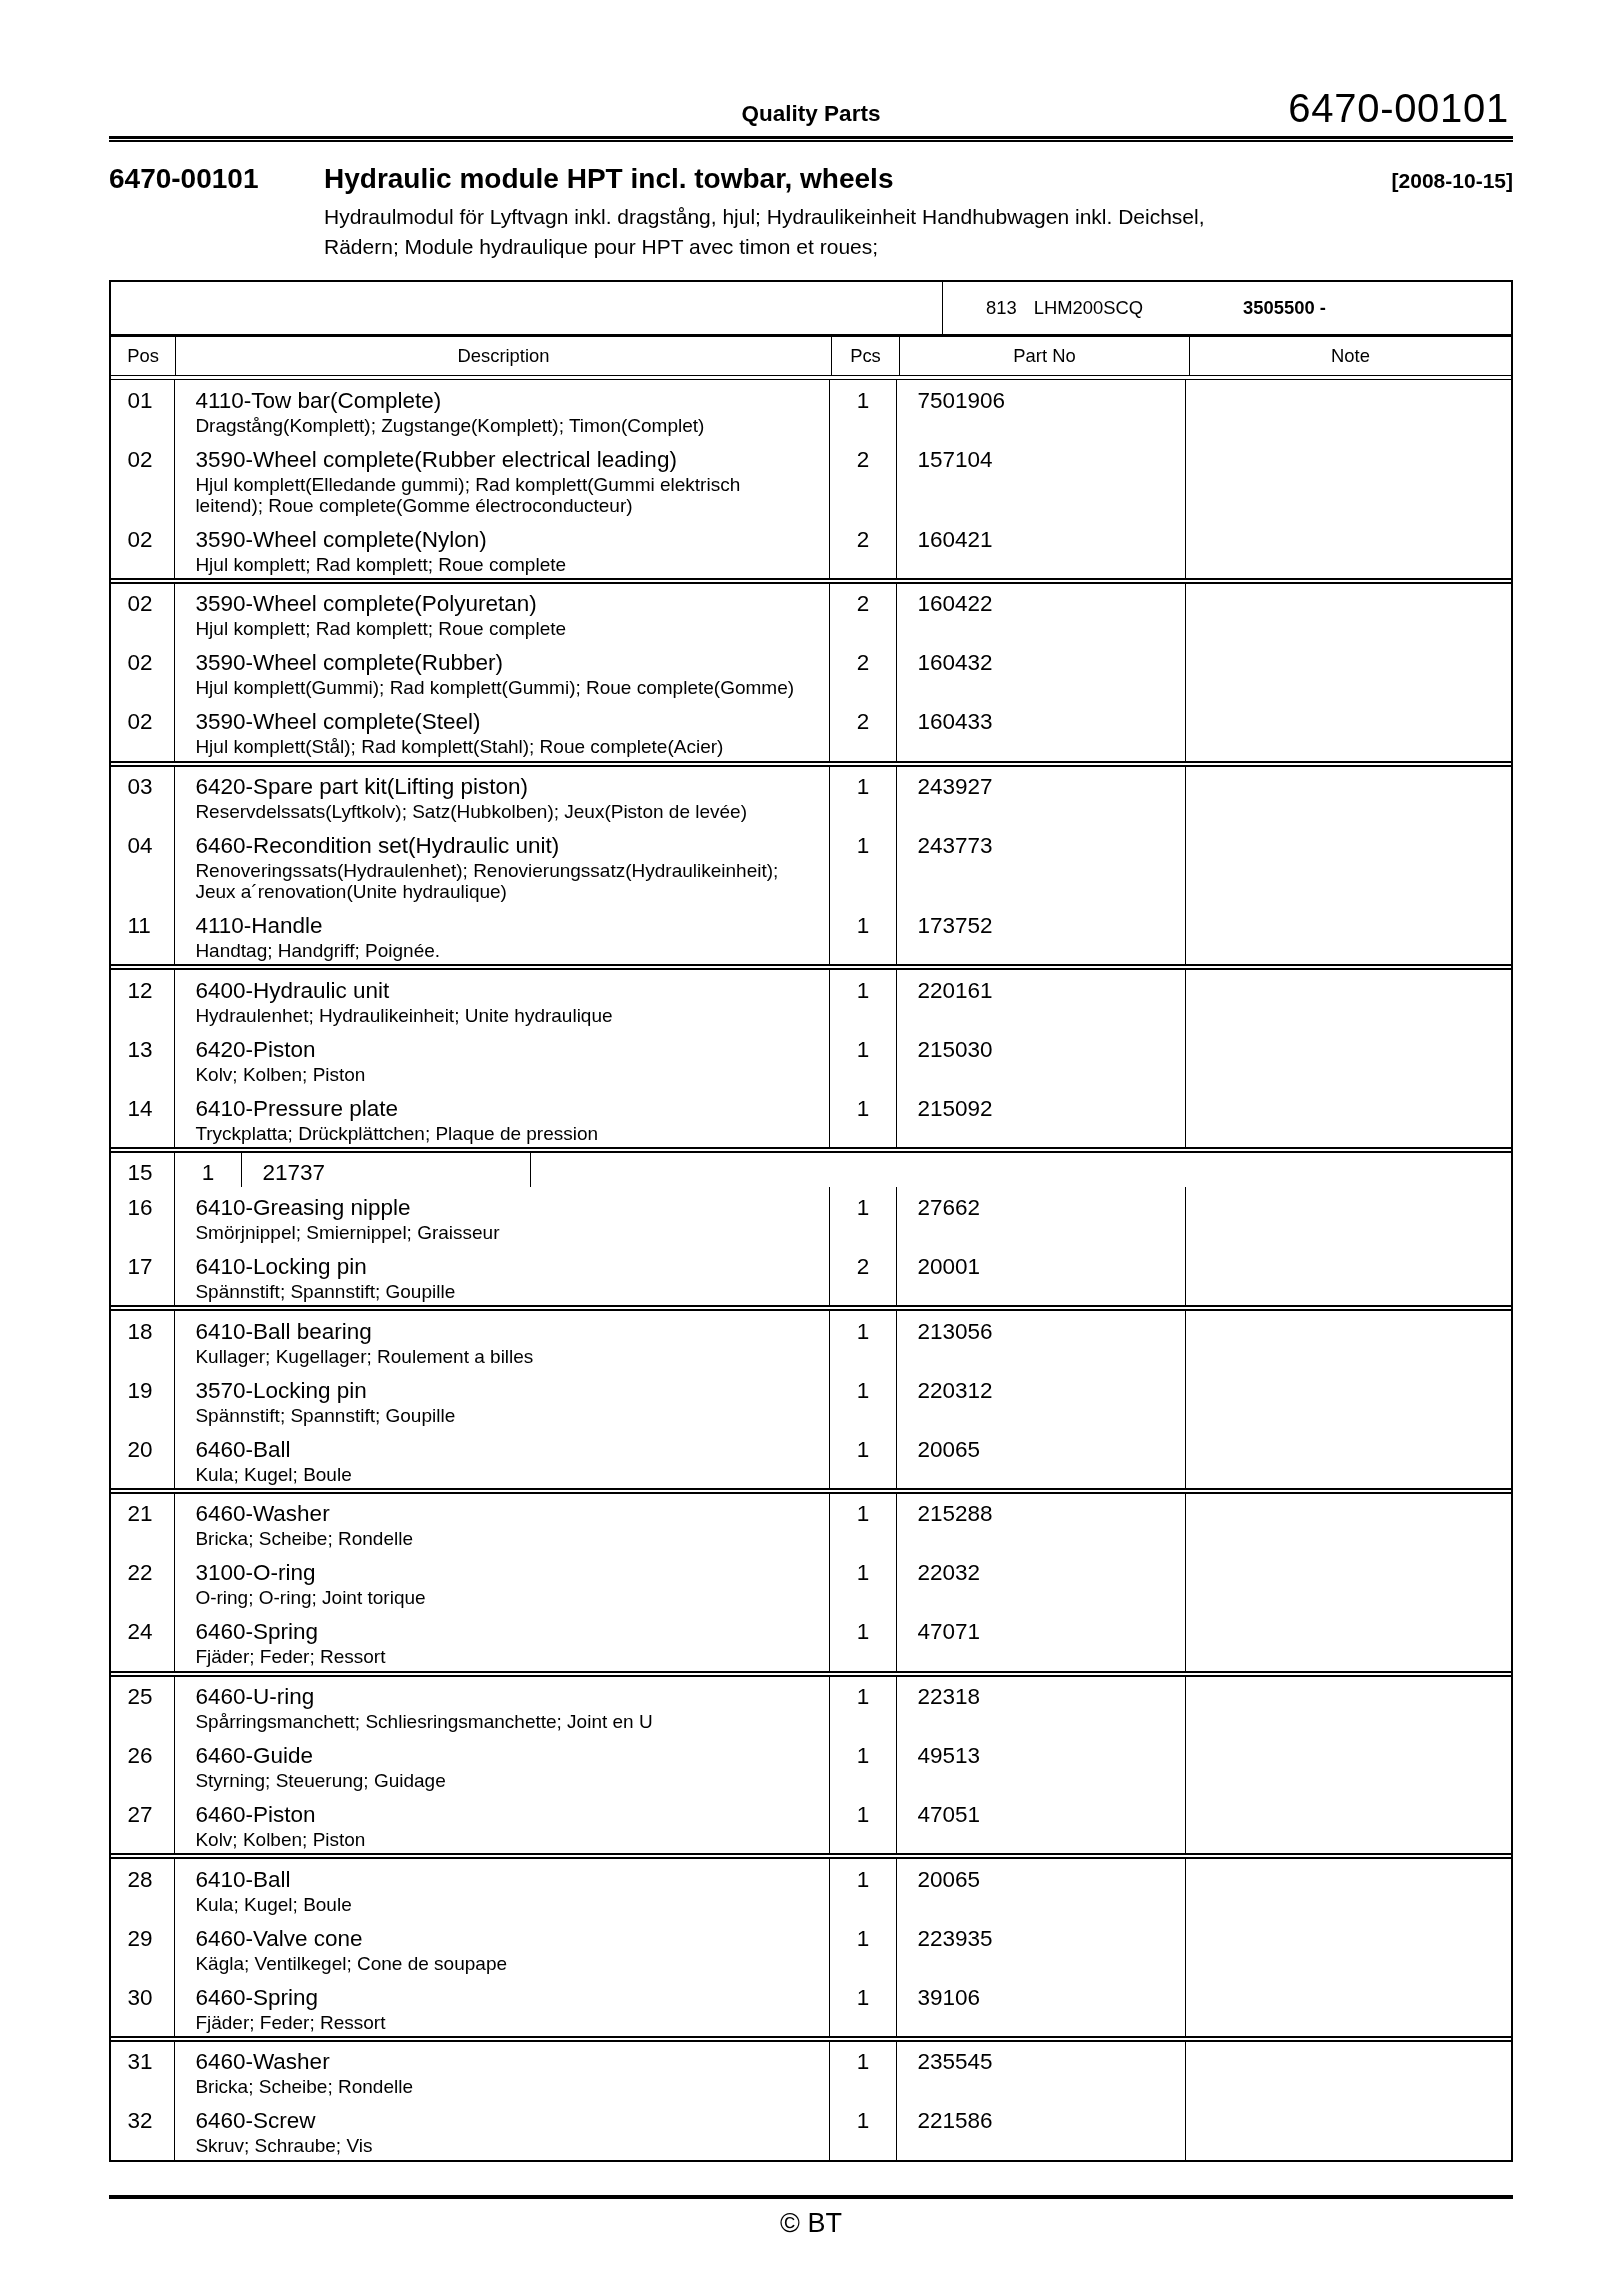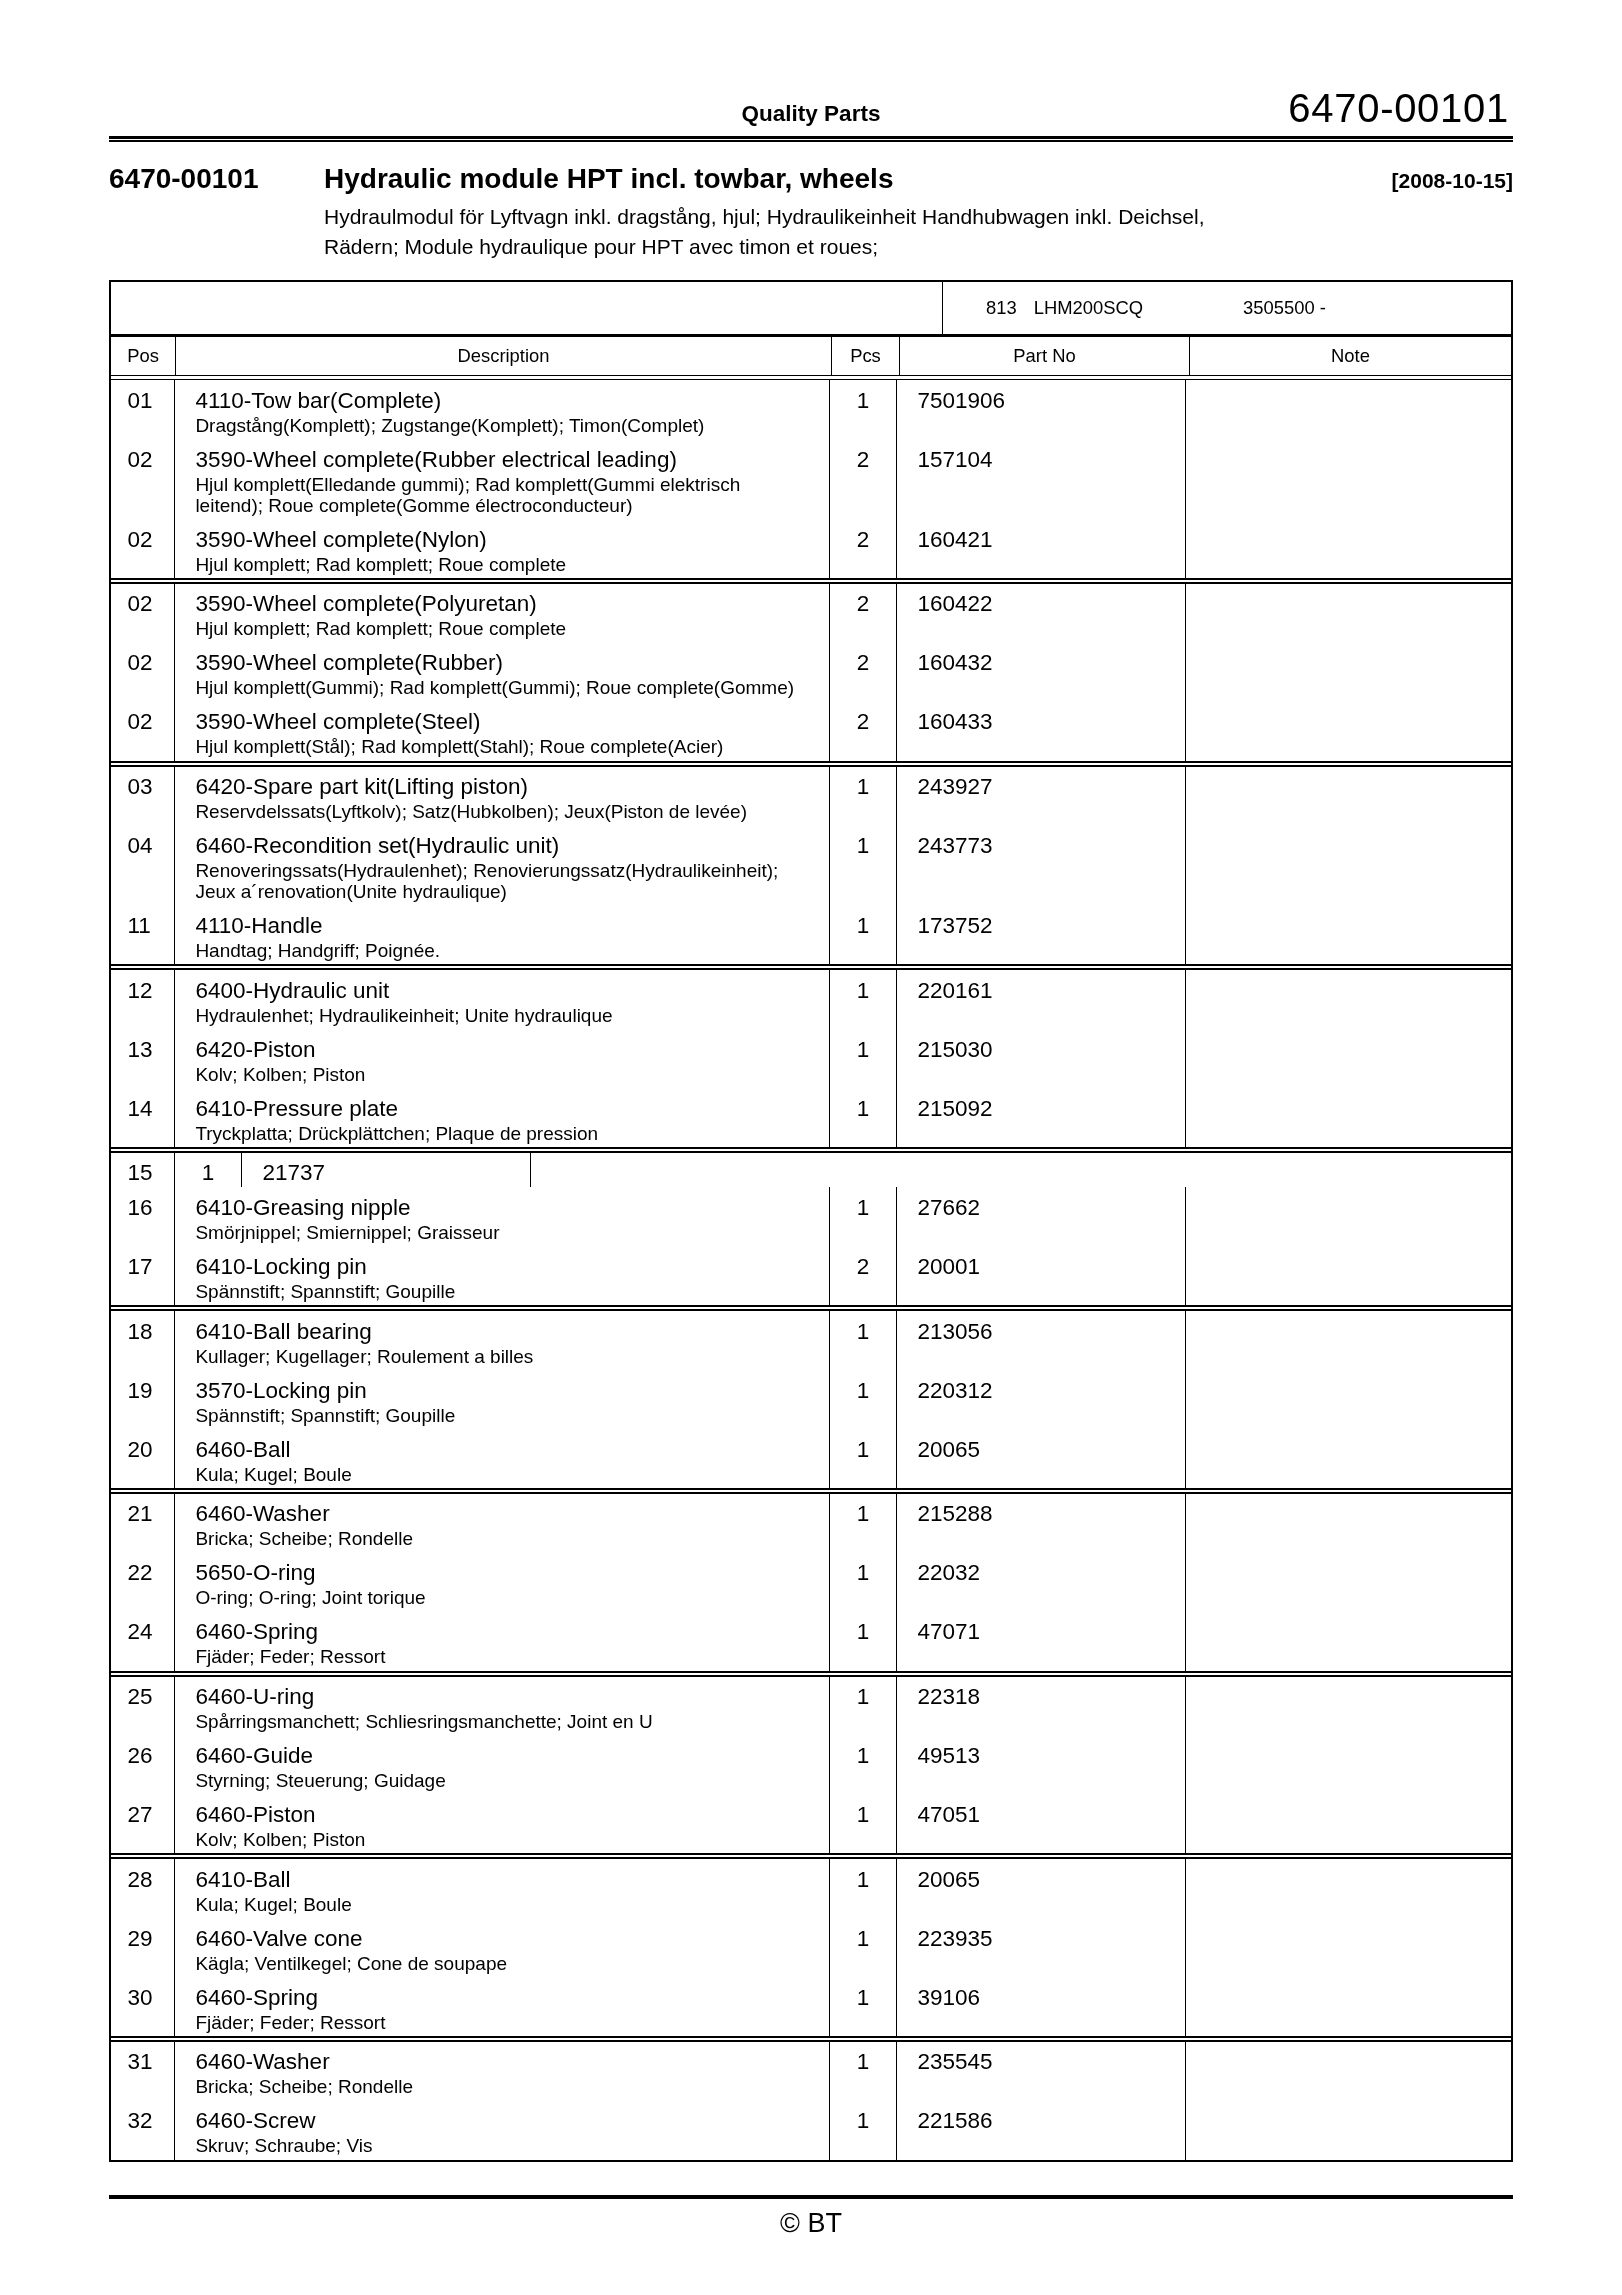--- a/index.html
+++ b/index.html
@@ -33,21 +33,21 @@
     font-size: 21px; line-height: 30px;
   }
 
   
   .ptable { margin-top: 17.7px; border: 2px solid #000; }
 
   .model-box { display: flex; height: 52px; border-bottom: 3.4px solid #000; gap: 24px; }
   .model-box-left { flex: 0 0 831px; border-right: 1.4px solid #000; }
   .model-box-right { flex: 1 1 auto; display: flex; align-items: center; font-size: 18.4px; padding-left: 19px; }
   .model-name { margin-left: 17px; }
-  .serial-range { margin-left: 100px; }
+  .serial-range { margin-left: 100px; font-weight: bold; }
 
   .thead { display: flex; height: 38px; align-items: center; font-size: 18.4px; }
   .thead > div { text-align: center; }
   .th-pos  { flex: 0 0 64px;  border-right: 1.4px solid #000; align-self: stretch; display:flex; align-items:center; justify-content:center; }
   .th-desc { flex: 0 0 655px; border-right: 1.4px solid #000; align-self: stretch; display:flex; align-items:center; justify-content:center; }
   .th-pcs  { flex: 0 0 67px;  border-right: 1.4px solid #000; align-self: stretch; display:flex; align-items:center; justify-content:center; }
   .th-part { flex: 0 0 289px; border-right: 1.4px solid #000; align-self: stretch; display:flex; align-items:center; justify-content:center; }
   .th-note { flex: 1 1 auto; align-self: stretch; display:flex; align-items:center; justify-content:center; }
   .thead-sep { height: 3.4px; border-top: 1.4px solid #000; border-bottom: 1.4px solid #000; }
 
@@ -309,21 +309,21 @@
       <div class="d-sub">Bricka; Scheibe; Rondelle</div>
     </div>
     <div class="c-pcs">1</div>
     <div class="c-part">215288</div>
     <div class="c-note"></div>
   </div>
 
   <div class="trow">
     <div class="c-pos">22</div>
     <div class="c-desc">
-      <div class="d-title">5650-O-ring</div>
+      <div class="d-title">3100-O-ring</div>
       <div class="d-sub">O-ring; O-ring; Joint torique</div>
     </div>
     <div class="c-pcs">1</div>
     <div class="c-part">22032</div>
     <div class="c-note"></div>
   </div>
 
   <div class="trow">
     <div class="c-pos">24</div>
     <div class="c-desc">

